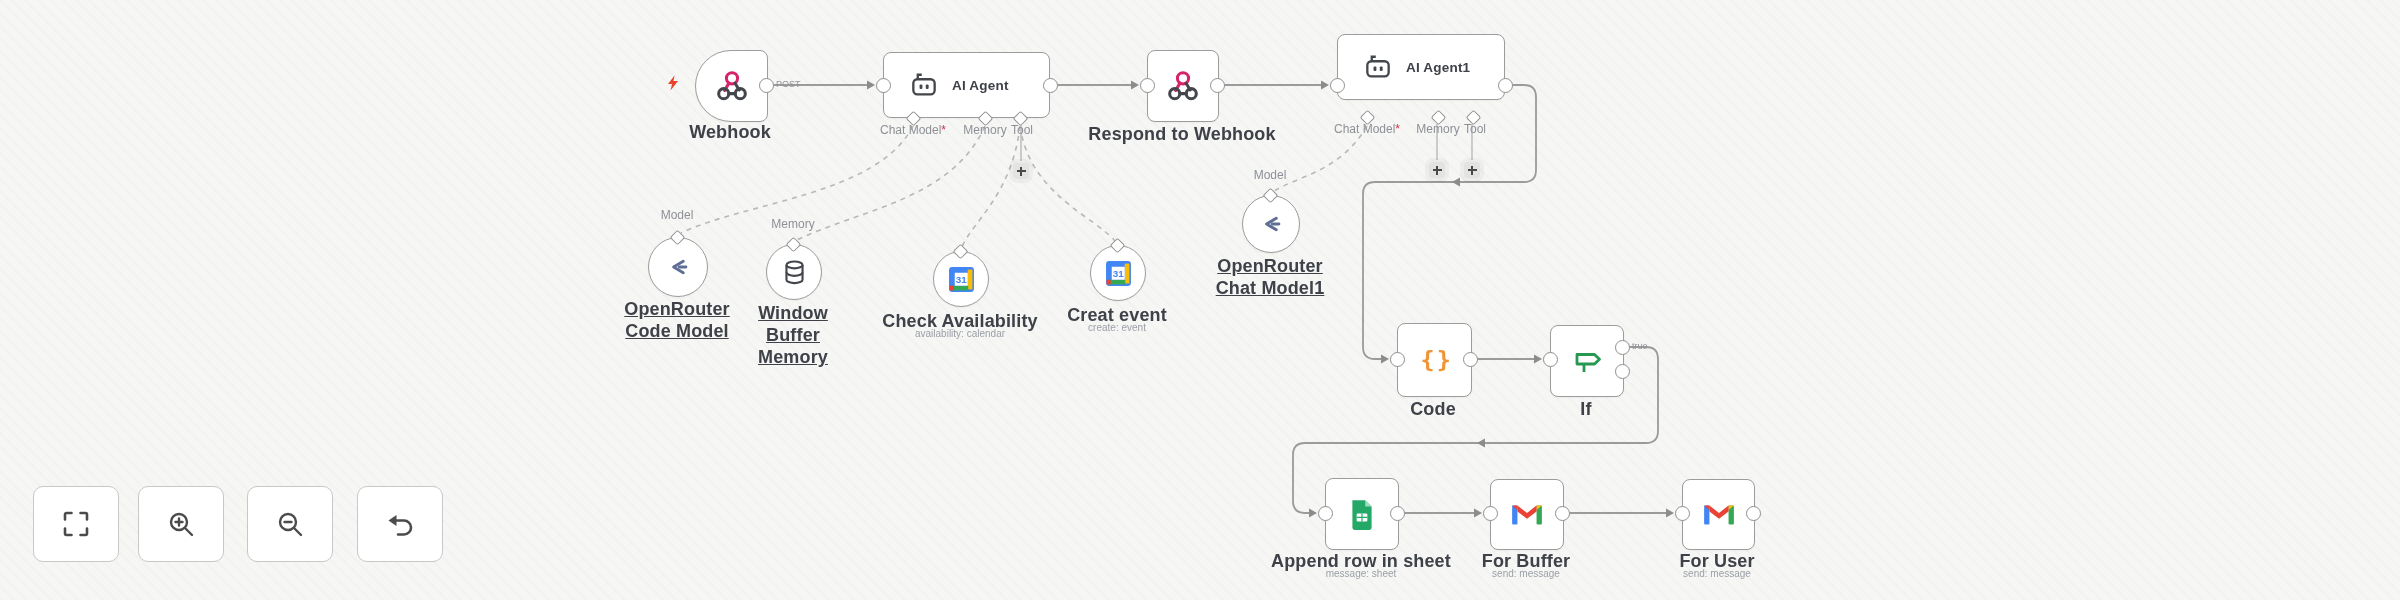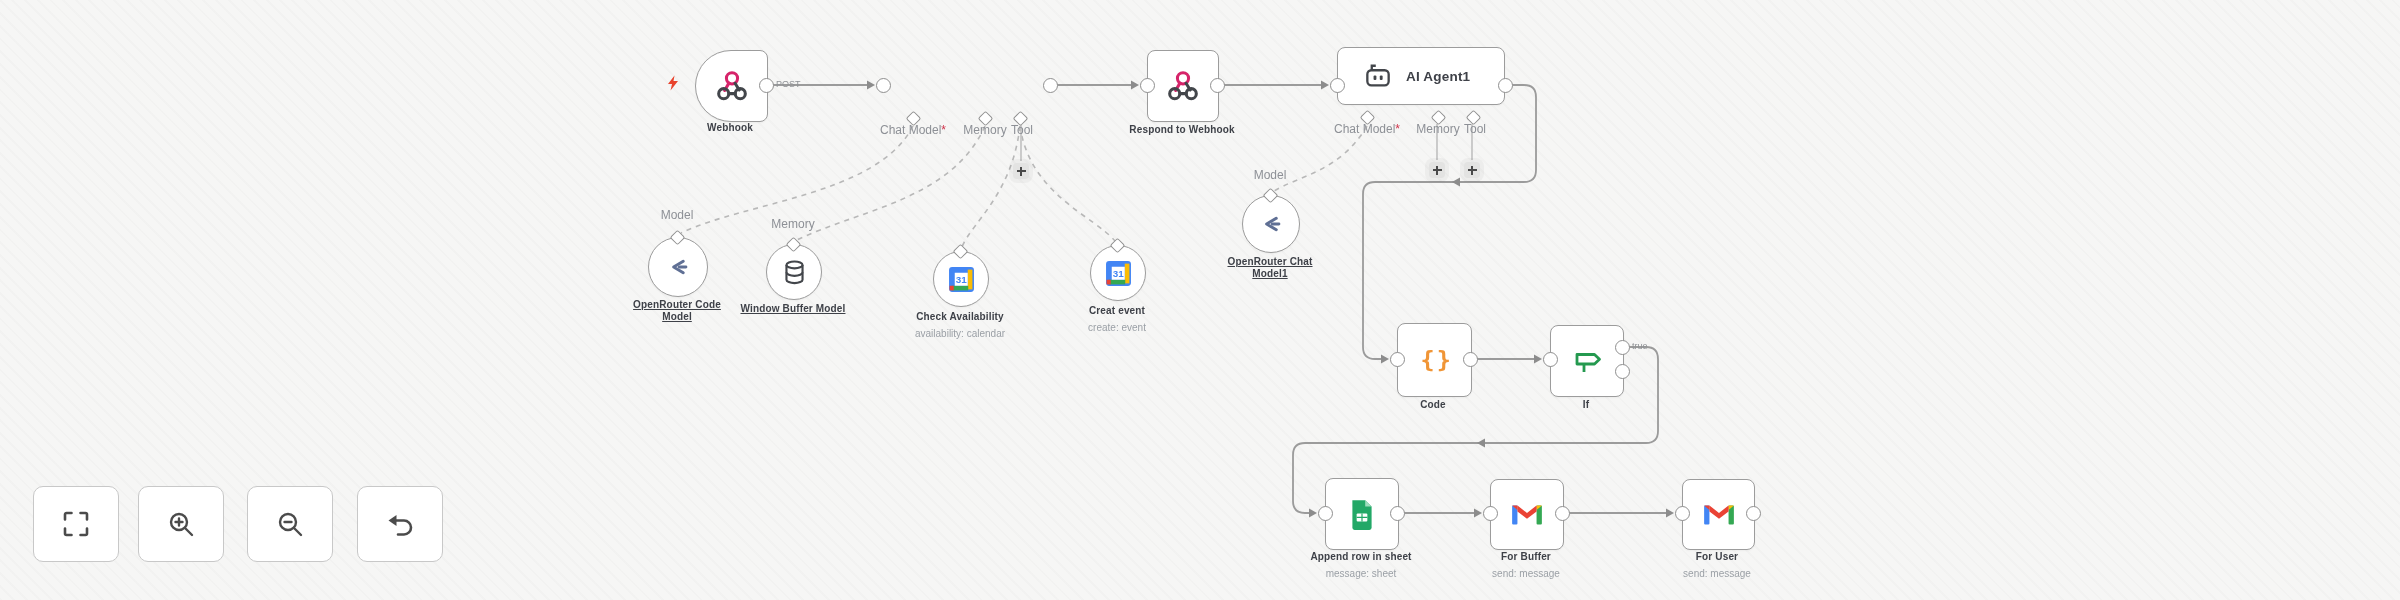--- a/index.html
+++ b/index.html
@@ -7,21 +7,21 @@
   .canvas{position:relative;width:2400px;height:600px;overflow:hidden;
     background-color:#f6f6f5;
     background-image:repeating-linear-gradient(45deg, rgba(0,0,0,0.015) 0 2px, rgba(255,255,255,0) 2px 9px);}
   svg.wires{position:absolute;left:0;top:0;z-index:1;}
   .node{position:absolute;background:#fff;border:1.8px solid #9c9c9c;border-radius:8px;
     display:flex;align-items:center;justify-content:center;z-index:2;box-shadow:0 1px 2px rgba(0,0,0,0.04);}
   .node.trigger{border-radius:36px 8px 8px 36px;}
   .node.round{border-radius:50%;}
   .node.agent{justify-content:flex-start;padding-left:24px;gap:12px;box-sizing:border-box;}
   .agent-title{font-size:13.5px;font-weight:700;color:#3e4148;letter-spacing:.2px;}
-  .lbl{position:absolute;transform:translateX(-50%);text-align:center;font-size:10px;font-weight:700;
+  .lbl{position:absolute;transform:translateX(-50%);text-align:center;font-size:18px;font-weight:700;
     color:#3e4148;white-space:nowrap;z-index:3;letter-spacing:.15px;}
   .lbl.wrap{white-space:normal;width:120px;line-height:1.22;text-decoration:underline;}
   .sub{position:absolute;transform:translateX(-50%);text-align:center;font-size:10px;font-weight:400;
     color:#9ba0a6;white-space:nowrap;z-index:3;}
   .pmini{position:absolute;transform:translateX(-50%);font-size:12px;color:#8d9096;white-space:nowrap;z-index:3;}
   .req{color:#d0334b;}
   .clabel{position:absolute;font-size:9px;color:#8f9296;z-index:3;}
   .port{position:absolute;width:15px;height:15px;border-radius:50%;background:#fff;border:1.8px solid #8f8f8f;
     box-sizing:border-box;z-index:4;}
   .diamond{position:absolute;width:11px;height:11px;background:#fff;border:1.5px solid #8f8f8f;
@@ -86,37 +86,46 @@
       <path d="M16.6 16.8 L11.8 25" stroke="#d6246a" stroke-width="3.4"></path>
       <circle cx="10.8" cy="28.5" r="5.6" stroke="#43464b" stroke-width="3.4"></circle>
       <path d="M16.8 28.5 H23.5" stroke="#43464b" stroke-width="3.4"></path>
       <circle cx="29.2" cy="28.5" r="5.6" stroke="#43464b" stroke-width="3.4"></circle>
       <path d="M23.4 17 L28 24.5" stroke="#43464b" stroke-width="3.4"></path>
     </svg>
   </div>
   <div class="lbl" style="left:730px;top:122px">Webhook</div>
   <div class="clabel" style="left:776px;top:79px">POST</div>
 
+  <div class="node agent" style="left:883px;top:52px;width:167px;height:66px">
+    <svg width="32" height="28" viewBox="0 0 36 30" fill="none" stroke="#43464b" stroke-width="2.6">
+      <rect x="6" y="8.5" width="24" height="17" rx="4.5"></rect>
+      <path d="M11 8.5 V3.5 H15.5"></path>
+      <rect x="13" y="14.5" width="3.2" height="5" rx="1.2" fill="#43464b" stroke="none"></rect>
+      <rect x="20" y="14.5" width="3.2" height="5" rx="1.2" fill="#43464b" stroke="none"></rect>
+    </svg>
+    <span class="agent-title">AI Agent</span>
+  </div>
   <div class="pmini" style="left:913px;top:123px"><span>Chat Model</span><span class="req">*</span></div>
   <div class="pmini" style="left:985px;top:123px">Memory</div>
   <div class="pmini" style="left:1022px;top:123px">Tool</div>
 
   <div class="node" style="left:1147px;top:50px;width:70px;height:70px">
     <svg width="36" height="36" viewBox="0 0 40 40" fill="none" stroke-linecap="round">
       <circle cx="20" cy="11.5" r="6.2" stroke="#d6246a" stroke-width="3.4"></circle>
       <path d="M16.6 16.8 L11.8 25" stroke="#d6246a" stroke-width="3.4"></path>
       <circle cx="10.8" cy="28.5" r="5.6" stroke="#43464b" stroke-width="3.4"></circle>
       <path d="M16.8 28.5 H23.5" stroke="#43464b" stroke-width="3.4"></path>
       <circle cx="29.2" cy="28.5" r="5.6" stroke="#43464b" stroke-width="3.4"></circle>
       <path d="M23.4 17 L28 24.5" stroke="#43464b" stroke-width="3.4"></path>
     </svg>
   </div>
   <div class="lbl" style="left:1182px;top:124px">Respond to Webhook</div>
 
-  <div class="node agent" style="left:1337px;top:47px;width:168px;height:58px">
+  <div class="node agent" style="left:1337px;top:34px;width:168px;height:66px">
     <svg width="32" height="28" viewBox="0 0 36 30" fill="none" stroke="#43464b" stroke-width="2.6">
       <rect x="6" y="8.5" width="24" height="17" rx="4.5"></rect>
       <path d="M11 8.5 V3.5 H15.5"></path>
       <rect x="13" y="14.5" width="3.2" height="5" rx="1.2" fill="#43464b" stroke="none"></rect>
       <rect x="20" y="14.5" width="3.2" height="5" rx="1.2" fill="#43464b" stroke="none"></rect>
     </svg>
     <span class="agent-title">AI Agent1</span>
   </div>
   <div class="pmini" style="left:1367px;top:122px"><span>Chat Model</span><span class="req">*</span></div>
   <div class="pmini" style="left:1438px;top:122px">Memory</div>
@@ -132,21 +141,21 @@
   <div class="lbl wrap" style="left:677px;top:299px">OpenRouter Code Model</div>
 
   <div class="node round" style="left:766px;top:244px;width:54px;height:54px">
     <svg width="25" height="27" viewBox="0 0 28 30" fill="none" stroke="#43464b" stroke-width="2.4">
       <ellipse cx="14" cy="6.5" rx="9" ry="3.8"></ellipse>
       <path d="M5 6.5 V23 c0 2.1 4 3.9 9 3.9 s9 -1.8 9 -3.9 V6.5"></path>
       <path d="M5 14.8 c0 2.1 4 3.9 9 3.9 s9 -1.8 9 -3.9"></path>
     </svg>
   </div>
   <div class="pmini" style="left:793px;top:217px">Memory</div>
-  <div class="lbl wrap" style="left:793px;top:303px">Window Buffer Model</div>
+  <div class="lbl wrap" style="left:793px;top:303px">Window Buffer Memory</div>
 
   <div class="node round" style="left:933px;top:251px;width:54px;height:54px">
     <svg width="27" height="27" viewBox="0 0 26 26">
       <rect x="1" y="1" width="24" height="24" rx="3" fill="#4285f4"></rect>
       <rect x="19" y="3.5" width="4.5" height="19" fill="#fbbc04"></rect>
       <rect x="3.5" y="19" width="16" height="4.5" fill="#34a853"></rect>
       <rect x="1.5" y="19" width="4" height="4.5" fill="#ea4335"></rect>
       <rect x="6.5" y="6.5" width="12.5" height="12.5" fill="#ffffff"></rect>
       <text x="12.8" y="16.2" font-size="9.5" font-weight="bold" fill="#4285f4" text-anchor="middle" font-family="Liberation Sans, sans-serif">31</text>
     </svg>

